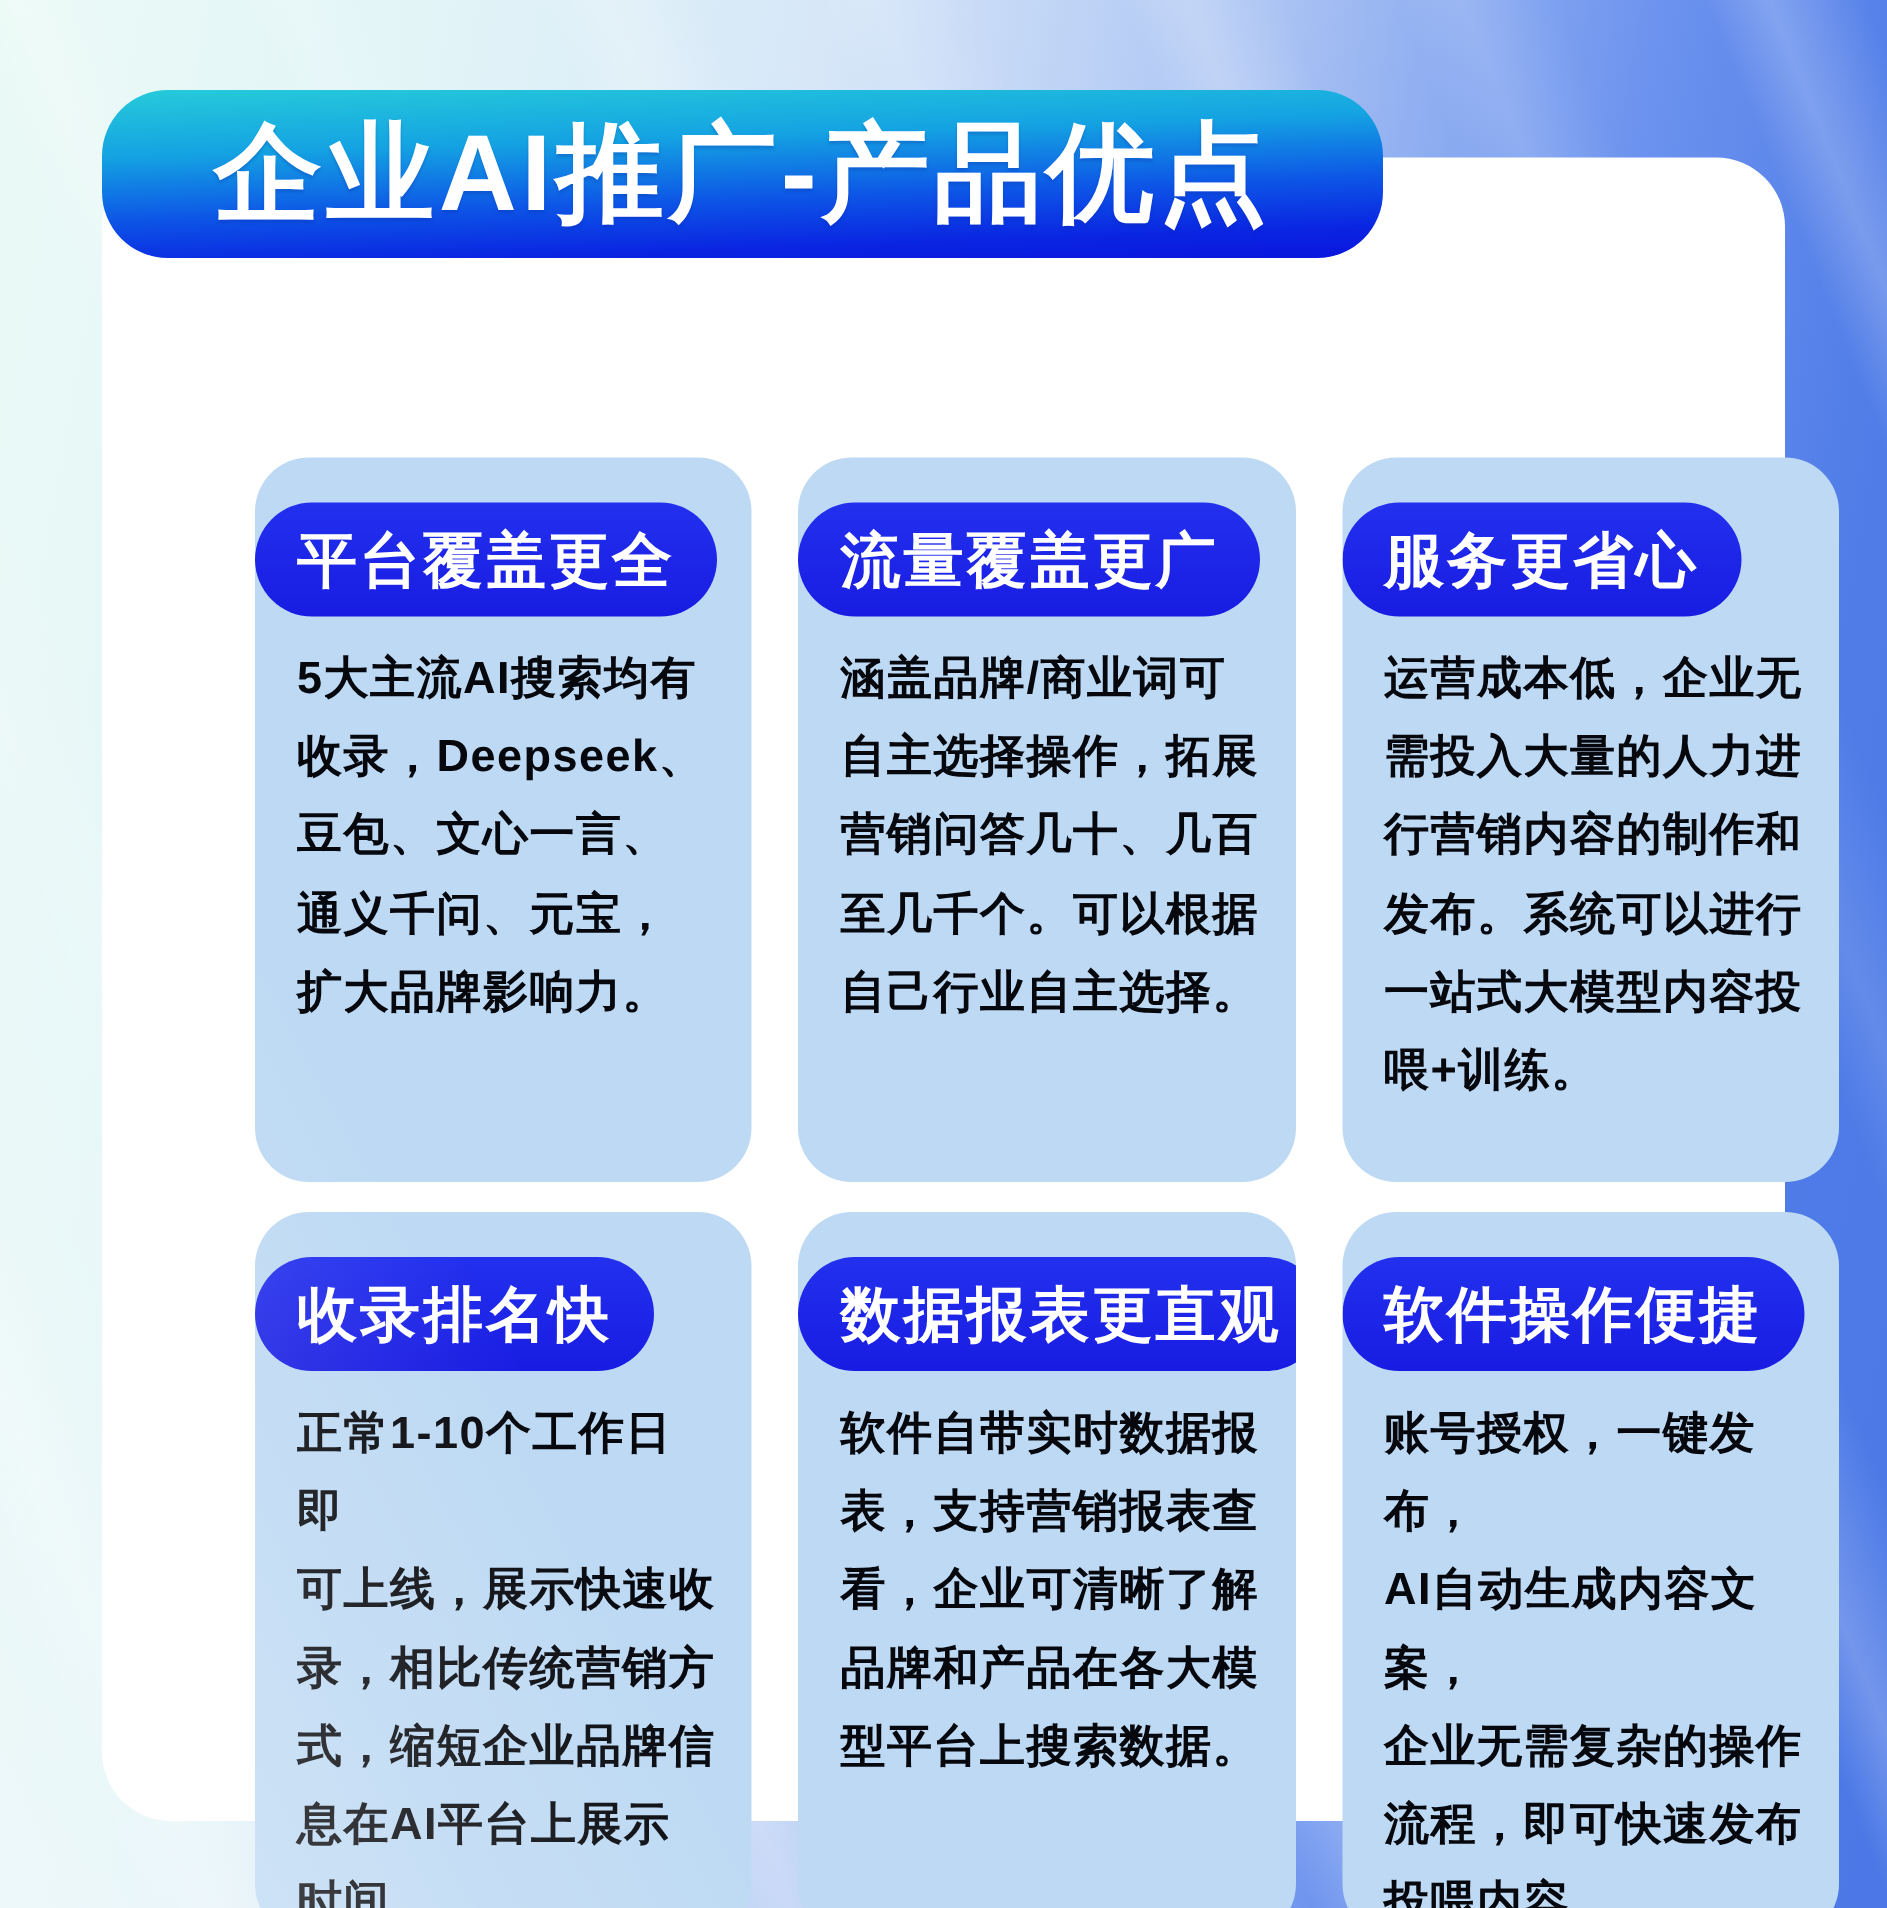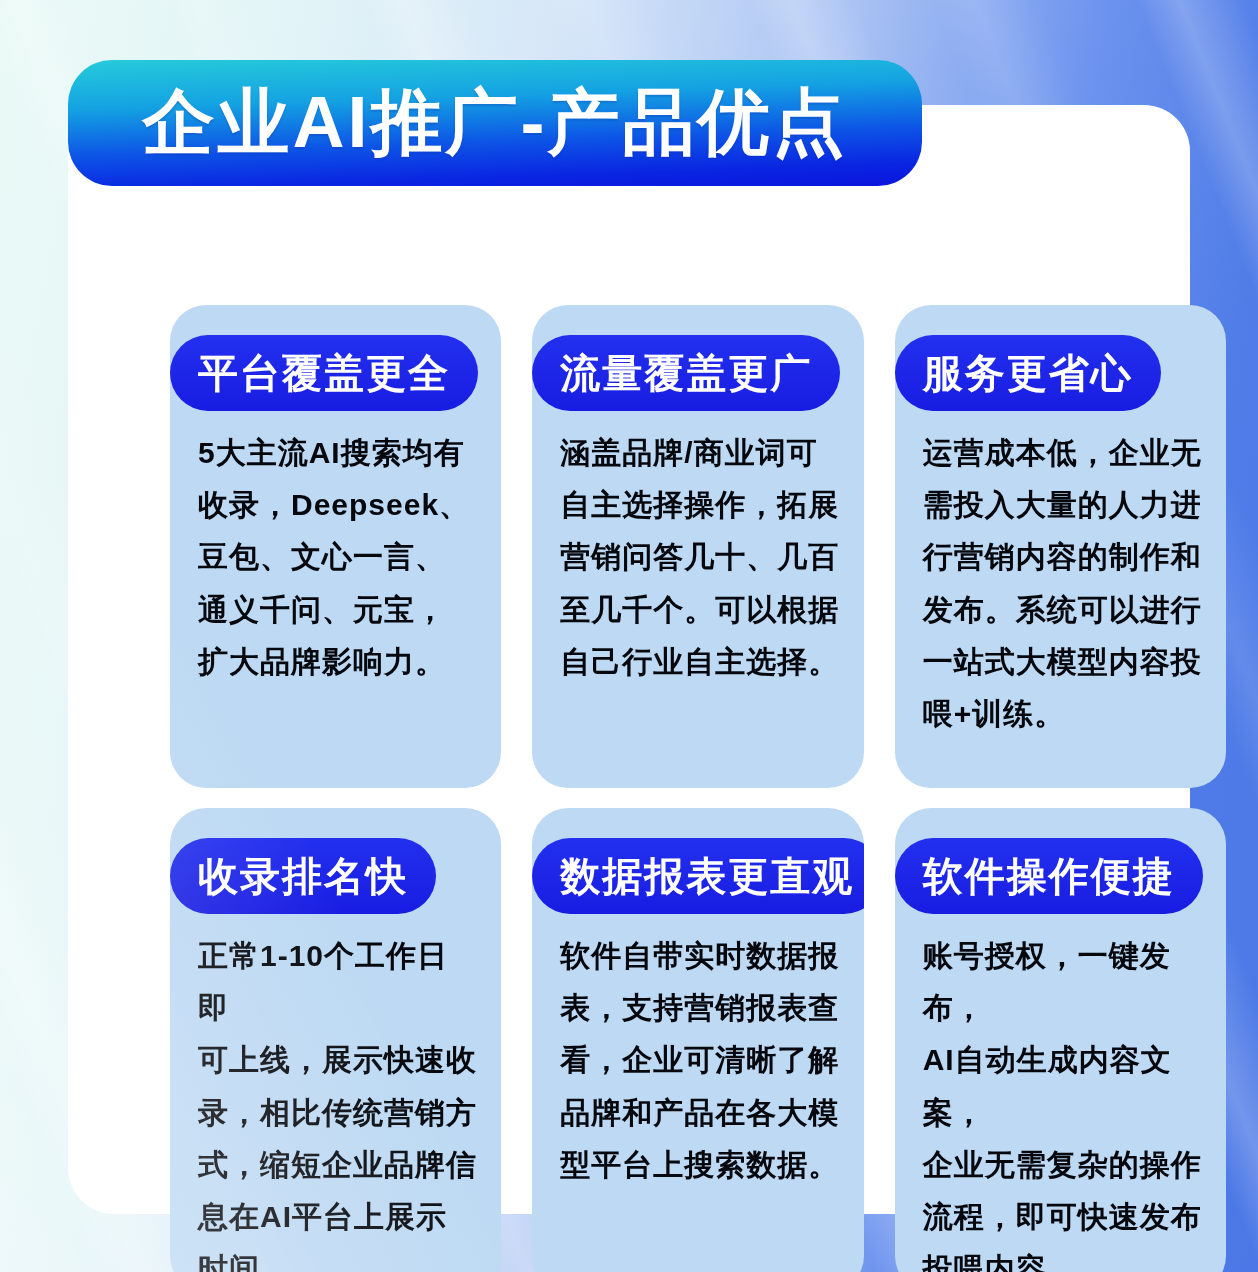--- a/index.html
+++ b/index.html
@@ -34,21 +34,21 @@
     position:absolute;
     left:68px; top:105px;
     width:1122px; height:1109px;
     background:#ffffff;
     border-radius:46px;
   }
 
   .banner{
     position:absolute;
     left:68px; top:60px;
-    width:854px; height:126px;
+    width:854px; height:112px;
     border-radius:44px;
     background:linear-gradient(178deg,
       #26cbda 0%, #14a2e2 32%, #0d55e6 62%, #0a25e2 85%, #0a15dd 100%);
     display:flex;align-items:center;justify-content:center;
     z-index:5;
   }
   .banner-title{
     color:#ffffff;
     font-size:72px;
     font-weight:800;

